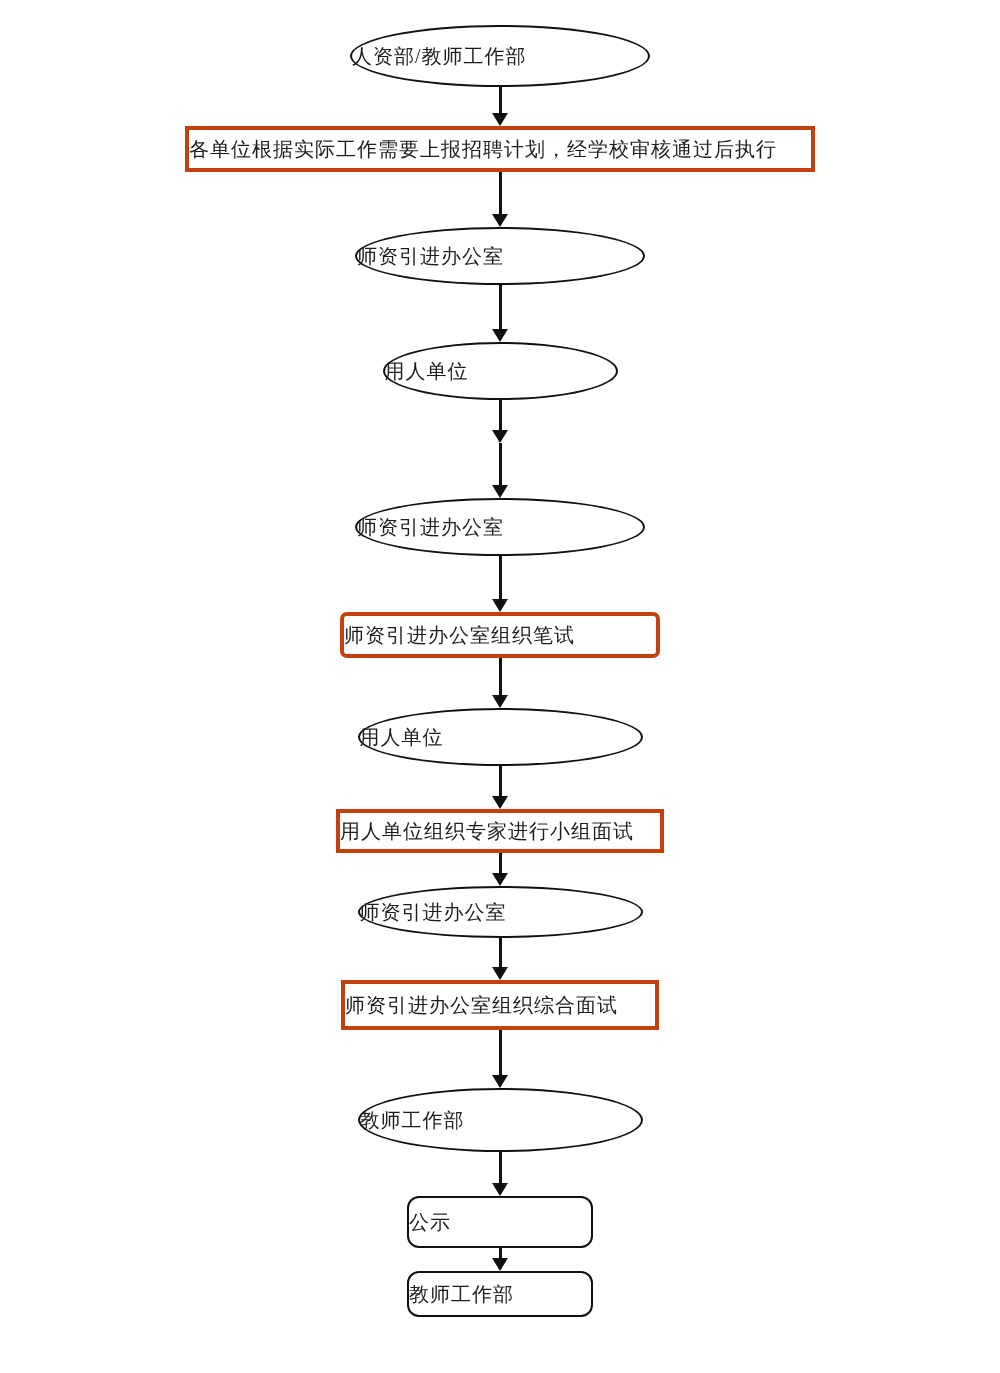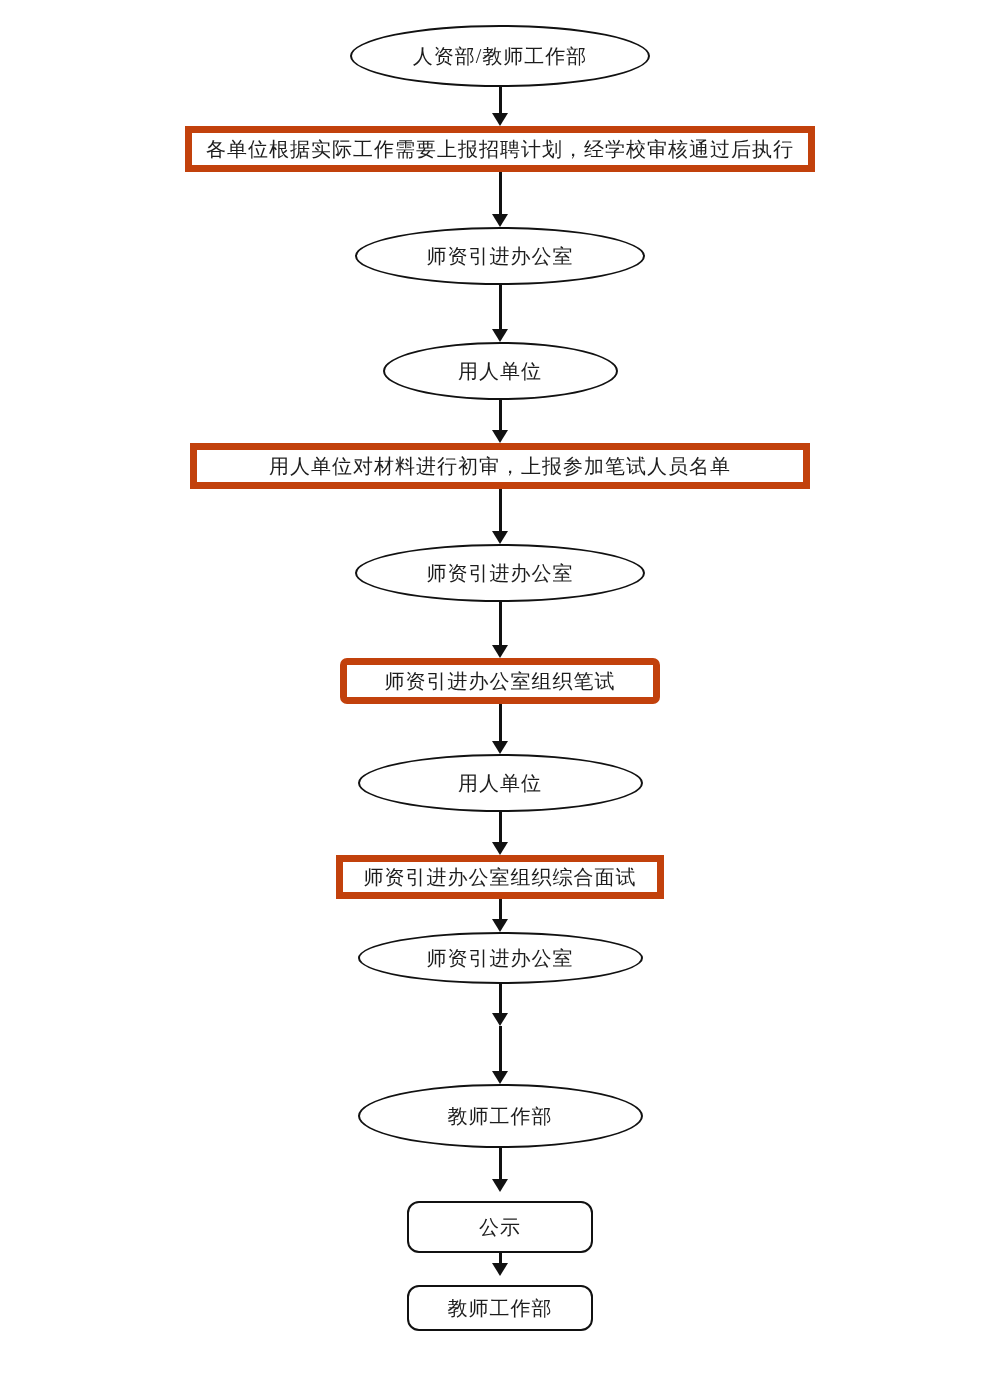--- a/index.html
+++ b/index.html
@@ -14,40 +14,39 @@
     background: #ffffff;
     display: flex;
     flex-direction: column;
     align-items: center;
     padding-top: 25px;
     overflow: hidden;
   }
   .node {
     display: flex;
     align-items: center;
-    justify-content: center;
+    justify-content: flex-start;
     text-align: center;
     color: #1d1d1d;
     font-size: 20px;
     letter-spacing: 1px;
     line-height: 1.25;
     flex: 0 0 auto;
     background: #ffffff;
   }
   .ellipse {
     border: 2px solid #111;
     border-radius: 50%;
   }
   .rect {
-    border: 7px solid #c2410c;
+    border: 4px solid #c2410c;
   }
   .rounded {
     border: 2px solid #111;
     border-radius: 12px;
-    margin-top: 9px;
   }
   .arrow {
     display: flex;
     flex-direction: column;
     align-items: center;
     flex: 0 0 auto;
   }
   .arrow .shaft {
     flex: 1 1 auto;
     width: 3px;
@@ -95,23 +94,20 @@
 
   <div class="node ellipse" style="width:235px;height:58px;">
     <span>用人单位</span>
   </div>
 
   <div class="arrow" style="height:43px;">
     <div class="shaft"></div>
     <div class="head"></div>
   </div>
 
-  <div class="node rect" style="width:620px;height:46px;">
-    <span>用人单位对材料进行初审，上报参加笔试人员名单</span>
-  </div>
 
   <div class="arrow" style="height:55px;">
     <div class="shaft"></div>
     <div class="head"></div>
   </div>
 
   <div class="node ellipse" style="width:290px;height:58px;">
     <span>师资引进办公室</span>
   </div>
 
@@ -132,37 +128,40 @@
   <div class="node ellipse" style="width:285px;height:58px;">
     <span>用人单位</span>
   </div>
 
   <div class="arrow" style="height:43px;">
     <div class="shaft"></div>
     <div class="head"></div>
   </div>
 
   <div class="node rect" style="width:328px;height:44px;">
-    <span>师资引进办公室组织综合面试</span>
+    <span>用人单位组织专家进行小组面试</span>
   </div>
 
   <div class="arrow" style="height:33px;">
     <div class="shaft"></div>
     <div class="head"></div>
   </div>
 
   <div class="node ellipse" style="width:285px;height:52px;">
     <span>师资引进办公室</span>
   </div>
 
   <div class="arrow" style="height:42px;">
     <div class="shaft"></div>
     <div class="head"></div>
   </div>
 
+  <div class="node rect" style="width:318px;height:50px;">
+    <span>师资引进办公室组织综合面试</span>
+  </div>
 
   <div class="arrow" style="height:58px;">
     <div class="shaft"></div>
     <div class="head"></div>
   </div>
 
   <div class="node ellipse" style="width:285px;height:64px;">
     <span>教师工作部</span>
   </div>
 

